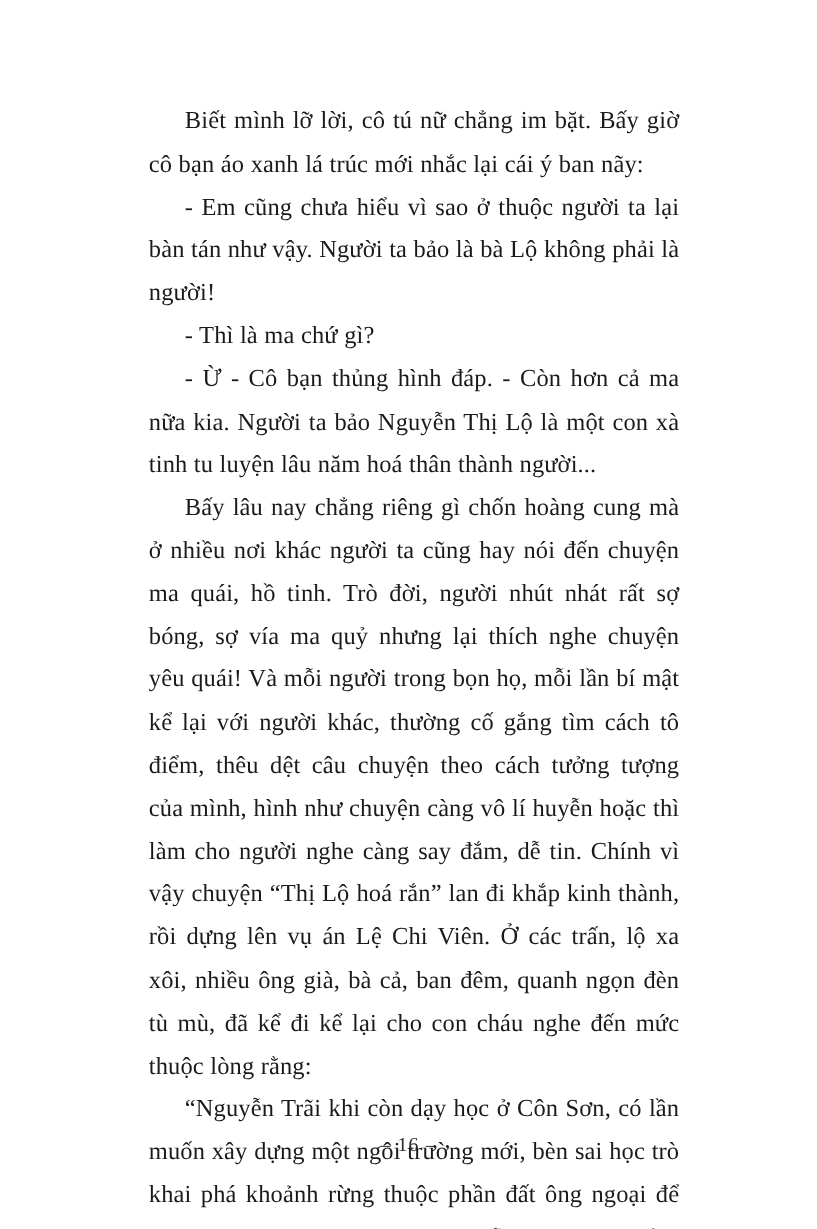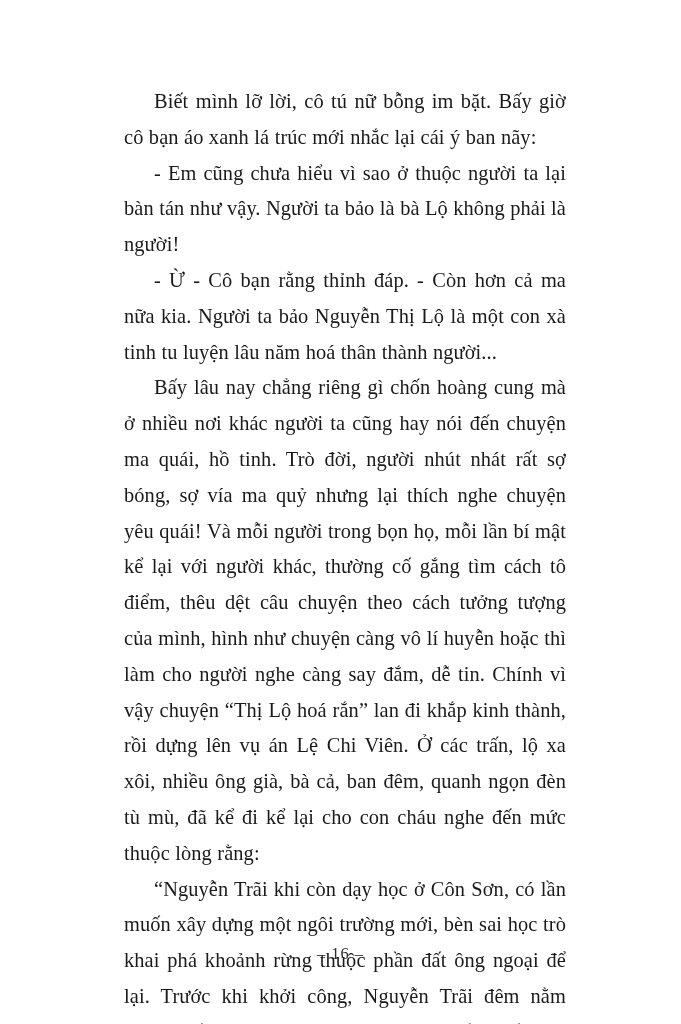--- a/index.html
+++ b/index.html
@@ -63,26 +63,27 @@
     color: #2b2b2b;
   }
 </style>
 </head>
 <body>
 
 <div class="page">
 
   <div class="text-block">
 
-    <p class="para">Biết mình lỡ lời, cô tú nữ bỗng im bặt. Bấy giờ cô bạn áo xanh lá trúc mới nhắc lại cái ý ban nãy:</p>
+    <p class="para">Biết mình lỡ lời, cô tú nữ chẳng im bặt. Bấy giờ cô bạn áo xanh lá trúc mới nhắc lại cái ý ban nãy:</p>
 
     <p class="para dialogue">- Em cũng chưa hiểu vì sao ở thuộc người ta lại bàn tán như vậy. Người ta bảo là bà Lộ không phải là người!</p>
 
+    <p class="para dialogue">- Thì là ma chứ gì?</p>
 
-    <p class="para dialogue">- Ừ - Cô bạn rằng thỉnh đáp. - Còn hơn cả ma nữa kia. Người ta bảo Nguyễn Thị Lộ là một con xà tinh tu luyện lâu năm hoá thân thành người...</p>
+    <p class="para dialogue">- Ừ - Cô bạn thủng hình đáp. - Còn hơn cả ma nữa kia. Người ta bảo Nguyễn Thị Lộ là một con xà tinh tu luyện lâu năm hoá thân thành người...</p>
 
     <p class="para">Bấy lâu nay chẳng riêng gì chốn hoàng cung mà ở nhiều nơi khác người ta cũng hay nói đến chuyện ma quái, hồ tinh. Trò đời, người nhút nhát rất sợ bóng, sợ vía ma quỷ nhưng lại thích nghe chuyện yêu quái! Và mỗi người trong bọn họ, mỗi lần bí mật kể lại với người khác, thường cố gắng tìm cách tô điểm, thêu dệt câu chuyện theo cách tưởng tượng của mình, hình như chuyện càng vô lí huyễn hoặc thì làm cho người nghe càng say đắm, dễ tin. Chính vì vậy chuyện “Thị Lộ hoá rắn” lan đi khắp kinh thành, rồi dựng lên vụ án Lệ Chi Viên. Ở các trấn, lộ xa xôi, nhiều ông già, bà cả, ban đêm, quanh ngọn đèn tù mù, đã kể đi kể lại cho con cháu nghe đến mức thuộc lòng rằng:</p>
 
     <p class="para">“Nguyễn Trãi khi còn dạy học ở Côn Sơn, có lần muốn xây dựng một ngôi trường mới, bèn sai học trò khai phá khoảnh rừng thuộc phần đất ông ngoại để lại. Trước khi khởi công, Nguyễn Trãi đêm nằm mộng thấy một người đàn ông mặc áo trắng đến năn nỉ: ‘Vợ tôi</p>
 
   </div>
 
   <div class="page-number">– 16 –</div>
 
 </div>

